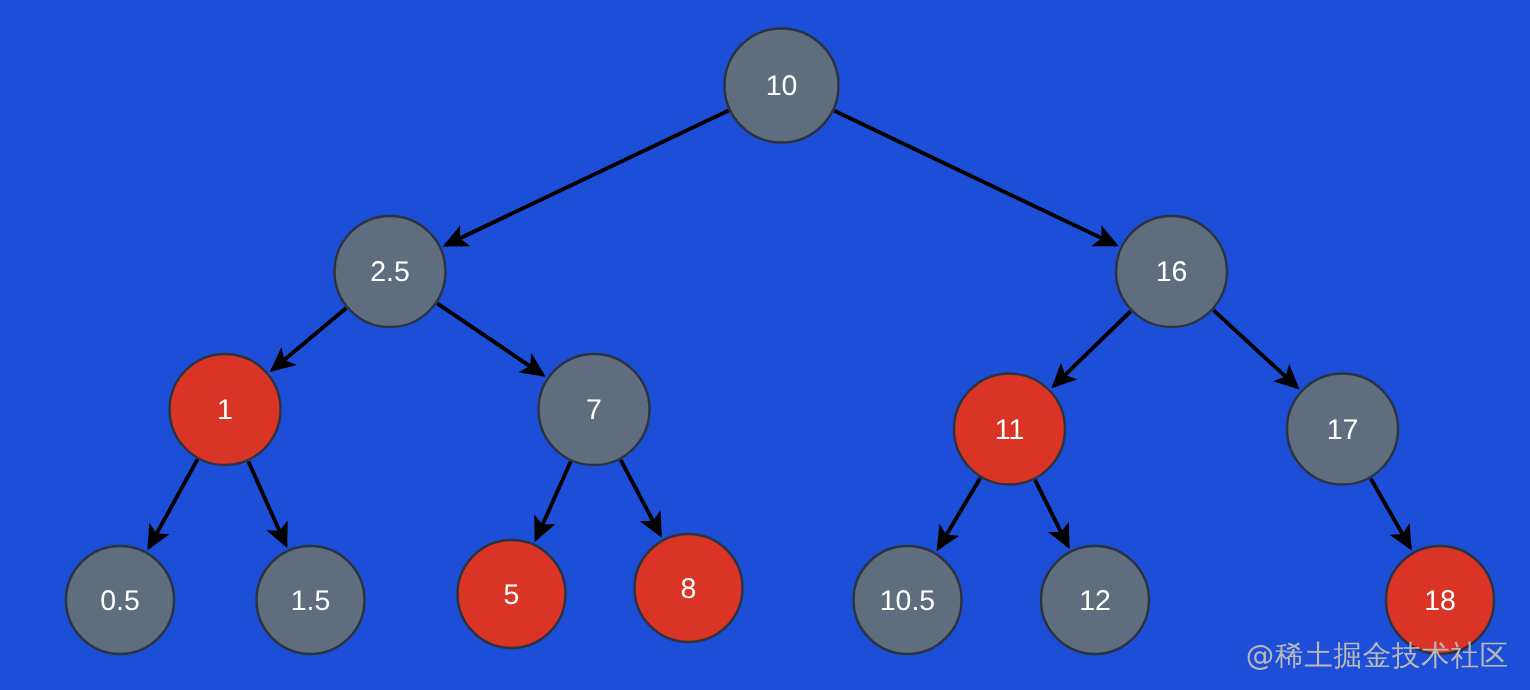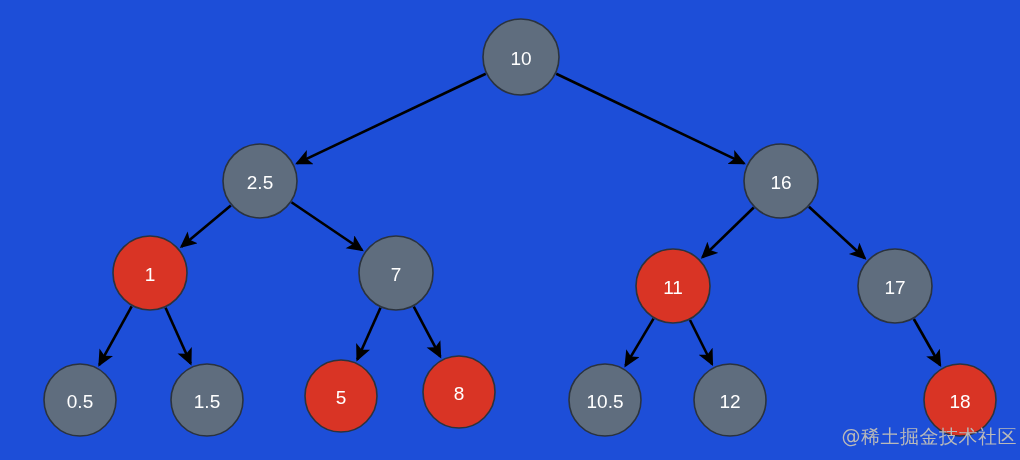--- a/index.html
+++ b/index.html
@@ -40,21 +40,21 @@
     stroke: #2b333d;
     stroke-width: 1.6px;
   }
   .edge-line {
     stroke: #000000;
     stroke-width: 2.6px;
     fill: none;
   }
   .watermark-text {
     position: absolute;
-    right: 3px;
+    right: 14px;
     bottom: 10px;
     font-family: "DejaVu Sans", "Liberation Sans", sans-serif;
     font-size: 19px;
     color: #b9b9b9;
     letter-spacing: 0.5px;
     white-space: nowrap;
     user-select: none;
     pointer-events: none;
   }
 </style>

